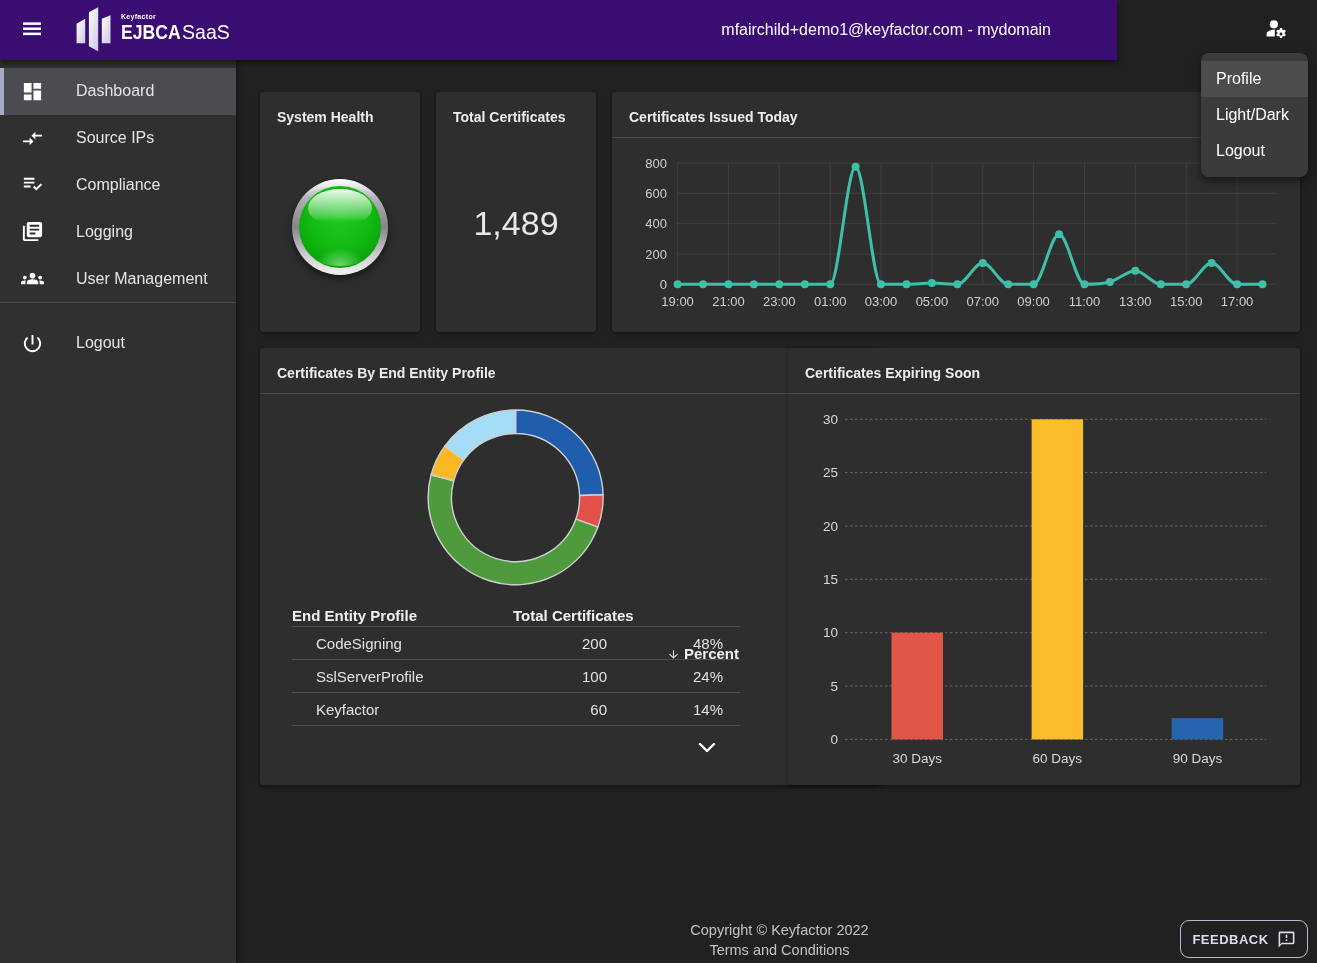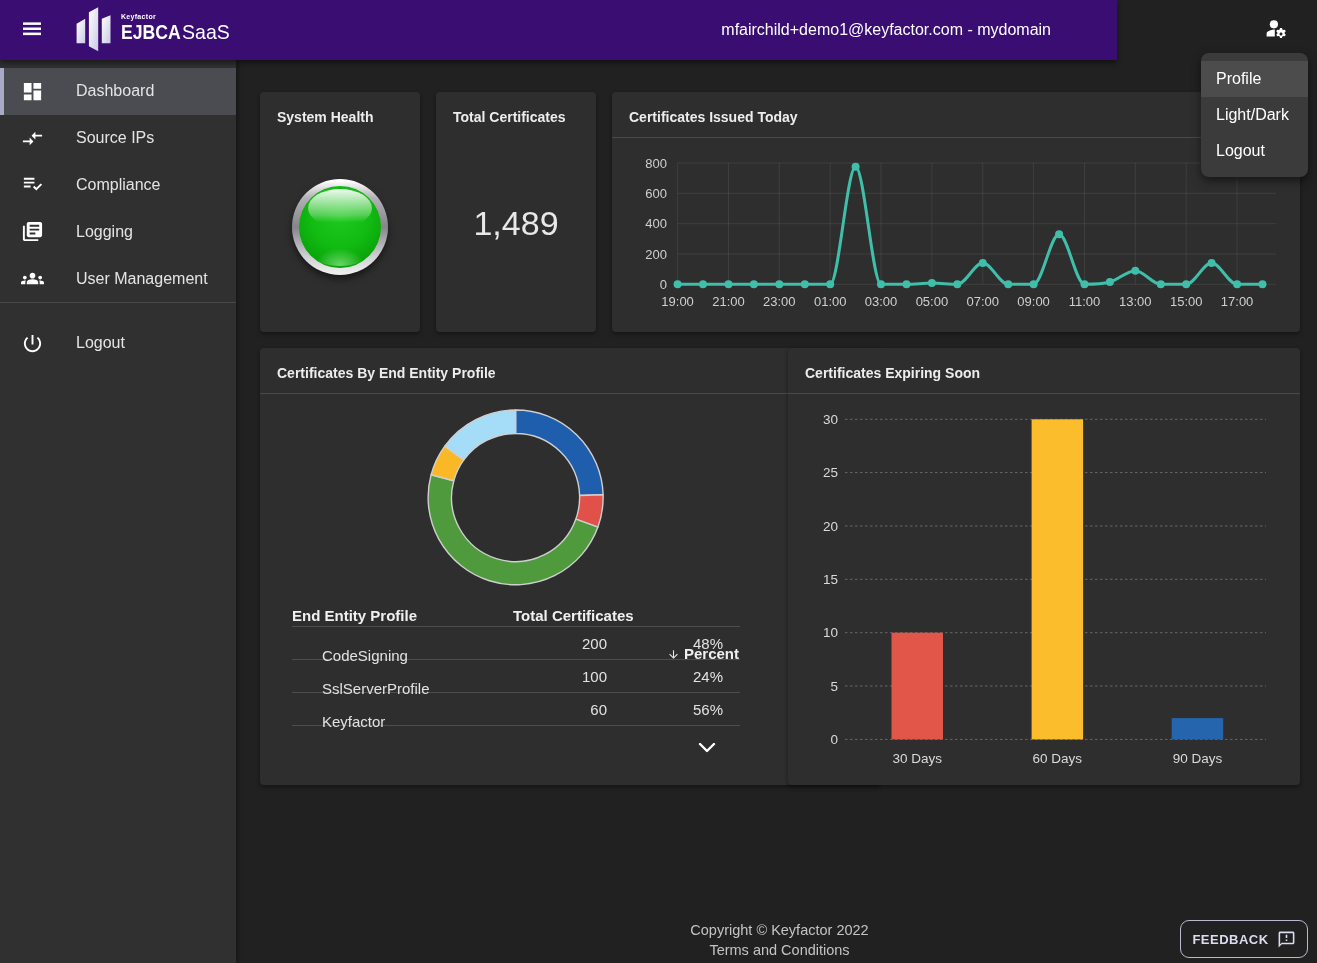--- a/index.html
+++ b/index.html
@@ -32,21 +32,21 @@
   #orb { position:absolute; left:32px; top:87px; width:96px; height:96px; border-radius:50%; background:linear-gradient(to bottom,#ffffff 2%,#b0b0b5 20%,#85858a 50%,#cfcfd3 80%,#ededed 97%); box-shadow:0 4px 7px rgba(0,0,0,.5); }
   #orbg { position:absolute; left:7px; top:7px; width:82px; height:82px; border-radius:50%; background:radial-gradient(circle at 50% 38%, #1ec91e 0%, #12bb12 45%, #079e07 82%, #048504 100%); }
   #orbhl { position:absolute; left:9px; top:3px; width:64px; height:38px; border-radius:50%; background:linear-gradient(to bottom, rgba(255,255,255,.93), rgba(255,255,255,.28) 68%, rgba(255,255,255,0) 88%); }
   #orbbl { position:absolute; left:16px; top:62px; width:50px; height:18px; border-radius:50%; background:radial-gradient(ellipse at 50% 100%, rgba(190,255,190,.55), rgba(190,255,190,0) 70%); }
   .num { position:absolute; left:0; right:0; top:112px; text-align:center; font-size:34px; color:#e8e8e8; }
   
   .tbl { position:absolute; left:32px; top:252px; width:448px; color:#e2e2e2; font-size:15px; }
   .trow { position:relative; height:33px; line-height:33px; border-bottom:1px solid rgba(255,255,255,.15); }
   .thead { font-weight:bold; color:#f0f0f0; height:27px; line-height:31px; }
   .thead .c3 { right:1px;margin-top:38px; }
-  .c1 { position:absolute; left:30px;margin-top:12px; }
+  .c1 { position:absolute; left:24px; }
   .c1h { position:absolute; left:0px; }
   .c2 { position:absolute; right:133px; }
   .c3 { position:absolute; right:17px; }
 </style>
 </head>
 <body>
 
 <div id="appbar">
   <svg style="position:absolute;left:23px;top:22px" width="18" height="14" viewBox="0 0 18 14" fill="#fff">
     <rect x="0" y="0.4" width="18" height="2.5"></rect>
@@ -223,21 +223,21 @@
         <span class="c3">48%</span>
       </div>
     <div class="trow">
         <span class="c1">SslServerProfile</span>
         <span class="c2">100</span>
         <span class="c3">24%</span>
       </div>
     <div class="trow">
         <span class="c1">Keyfactor</span>
         <span class="c2">60</span>
-        <span class="c3">56%</span>
+        <span class="c3">14%</span>
       </div>
   </div>
   <svg style="position:absolute;left:438px;top:395px" width="18" height="12" viewBox="0 0 18 12">
       <path d="M2 1 9 8 16 1" fill="none" stroke="#fff" stroke-width="2.4" stroke-linecap="round" stroke-linejoin="round"></path>
     </svg>
 </div>
 
 <div class="card" style="left:788px;top:348px;width:512px;height:437px">
   <div class="ctitle">Certificates Expiring Soon</div>
   <div class="cdiv"></div>

